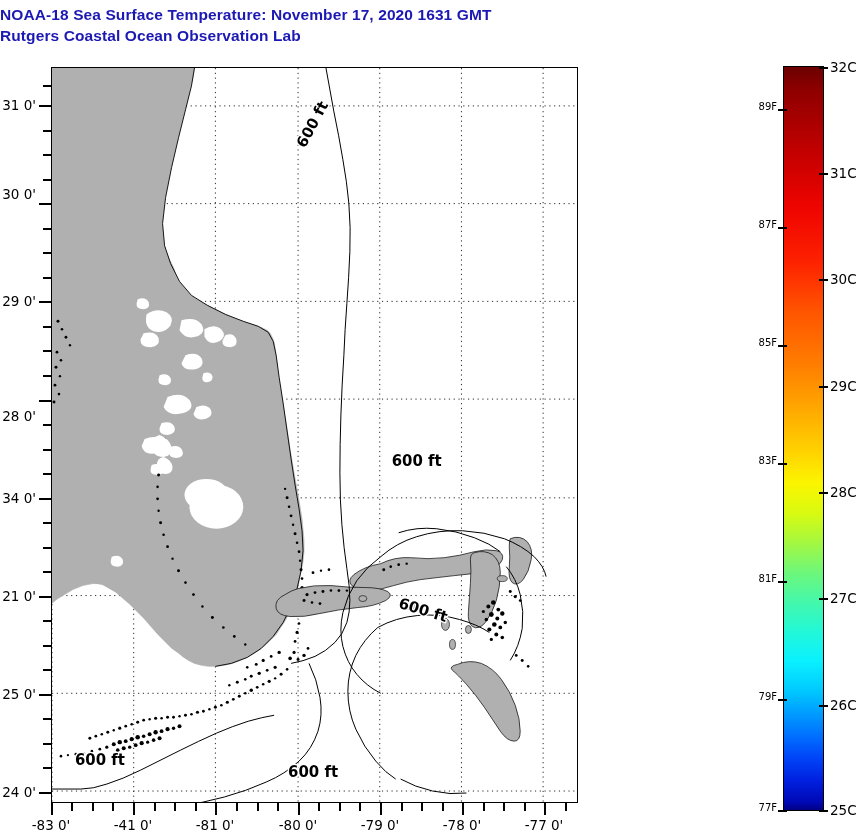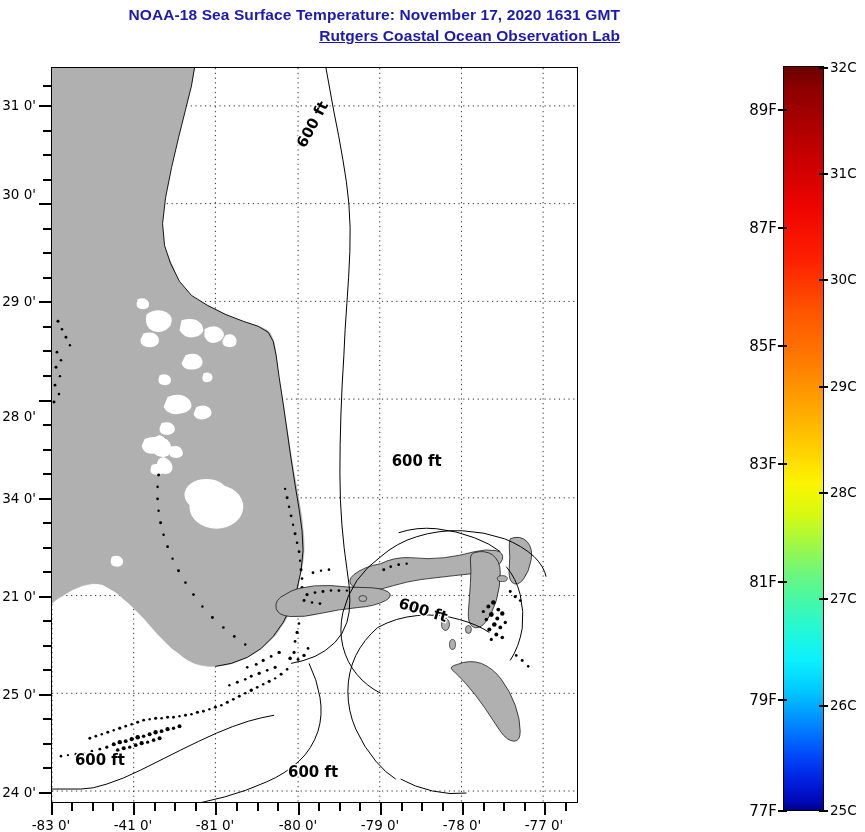--- a/index.html
+++ b/index.html
@@ -20,30 +20,30 @@
     width: 865px;
     height: 832px;
     background: #ffffff;
   }
   
   .title-block {
     position: absolute;
     left: 0;
     top: 4px;
     width: 620px;
-    text-align: right;
+    text-align: left;
     color: #1c18b4;
     font-weight: bold;
     font-size: 15.5px;
     line-height: 21px;
     letter-spacing: 0.1px;
     white-space: nowrap;
   }
   .title-line1 { display:block; }
-  .title-line2 { display:block;text-decoration:underline; }
+  .title-line2 { display:block; }
 
   
   #map-area {
     position: absolute;
     left: 51px;
     top: 67px;
     width: 527px;
     height: 736px;
     border: 1.5px solid #000;
     box-sizing: border-box;
@@ -138,21 +138,21 @@
     position:absolute;
     left: 47px;
     font-size: 13.5px;
     color:#000;
     white-space:nowrap;
     font-family: "DejaVu Sans", sans-serif;
   }
   .cb-label-left {
     position:absolute;
     right: 47px;
-    font-size: 15px;
+    font-size: 10px;
     color:#000;
     white-space:nowrap;
     text-align:right;
     font-family: "DejaVu Sans", sans-serif;
   }
   .contour-label {
     font-family: "DejaVu Sans", sans-serif;
     font-weight: bold;
     font-size: 15px;
     fill: #000;

